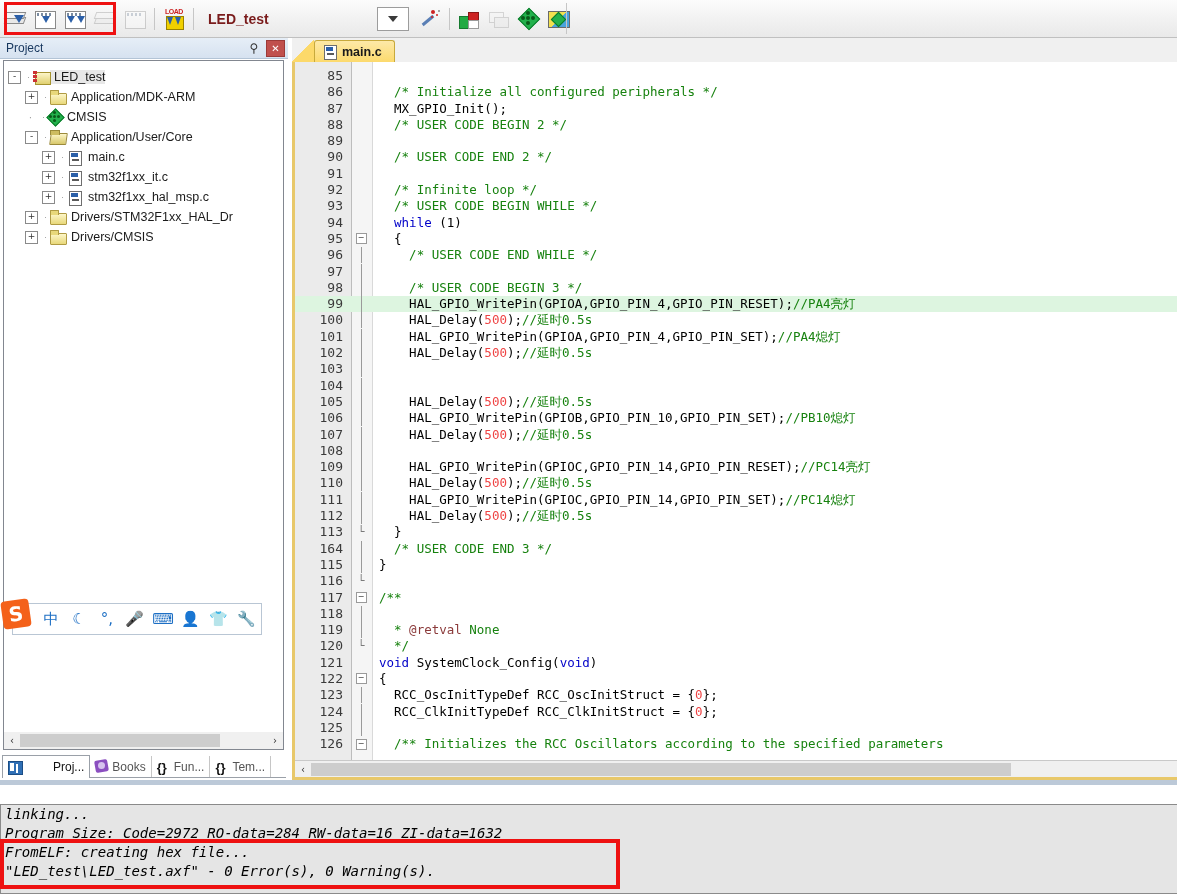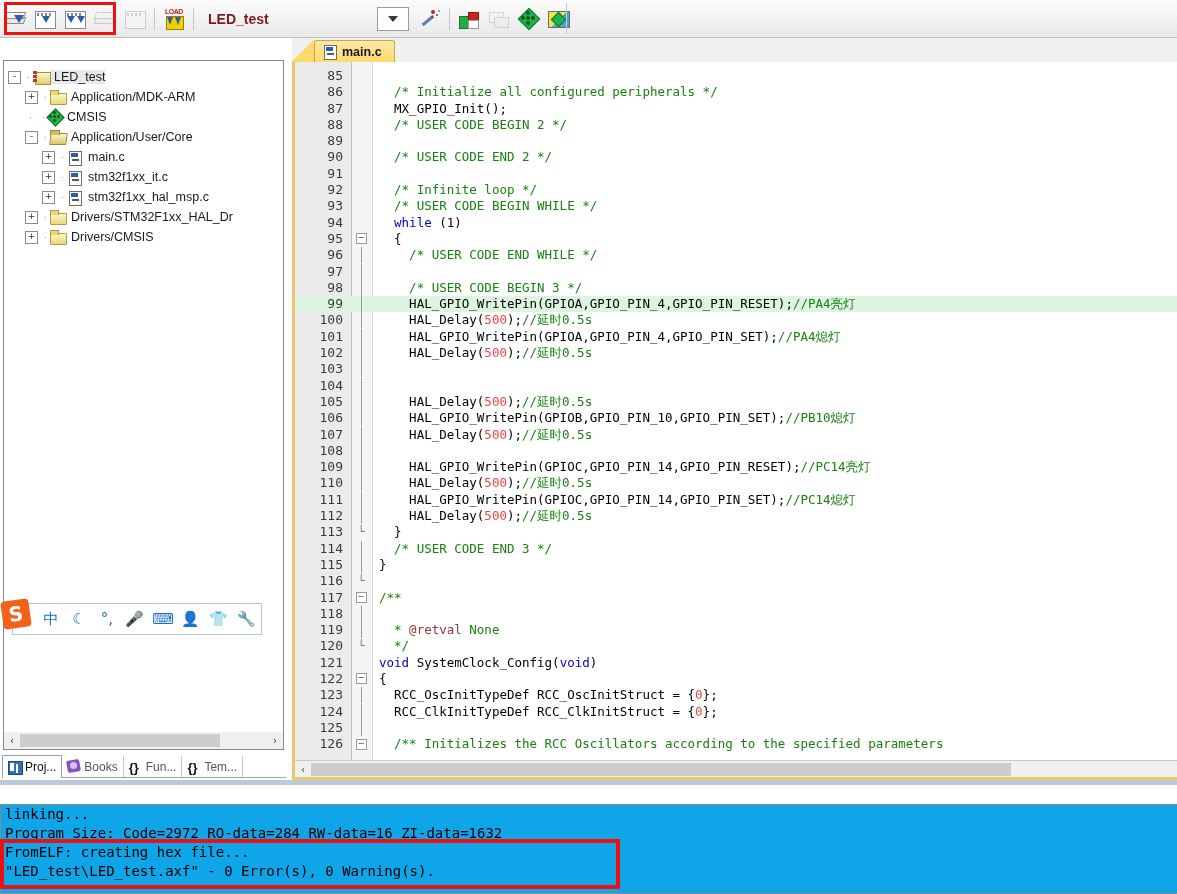--- a/index.html
+++ b/index.html
@@ -186,21 +186,21 @@
     display:flex; align-items:flex-end;
     border-bottom: 1px solid #9aa0a8;
   }
   .ptab {
     height: 21px; display:flex; align-items:center; padding: 0 5px;
     font-size: 12px; color:#555; cursor:pointer; white-space:nowrap;
     border-right:1px solid #c6c6c6;
   }
   .ptab.active {
     background:#fff; color:#111; border:1px solid #9aa0a8; border-bottom:none;
-    height:22px; margin-bottom:-1px;
+    height:22px; margin-bottom:-1px;gap:28px;
   }
   .ptab .pico { width:14px; height:13px; margin-right:3px; position:relative;
     flex:0 0 auto;}
   .pico-proj::before{content:'';position:absolute;left:0;top:0;width:13px;
     height:12px;background:#2f6fb5;border:1px solid #1b4d85;}
   .pico-proj::after{content:'';position:absolute;left:2px;top:2px;width:4px;
     height:8px;background:#fff;box-shadow:5px 0 0 -1px #fff,5px 3px 0 -1px #fff;}
   .pico-books::before{content:'';position:absolute;left:0;top:0;width:13px;
     height:12px;background:#8b4fc0;border-radius:2px;transform:rotate(-10deg);}
   .pico-books::after{content:'';position:absolute;left:3px;top:2px;width:7px;
@@ -296,22 +296,22 @@
     position:absolute; left:0; top:806px; width:1177px; height:18px;
     background: linear-gradient(to bottom,#f2f2f2,#e4e4e4);
     border-bottom:1px solid #b6b6b6;
     display:flex; align-items:center;
   }
   #build-header .title {
     font-size:12px; color:#1a1a1a; padding-left:5px;
   }
   #build-body {
     position:absolute; left:0; top:804px; width:1177px; height:90px;
-    background:#0ea5e9; border:1px solid #8a8a8a; border-right:none;
-    box-sizing:border-box; overflow:hidden;
+    background:#e5e5e5; border:1px solid #8a8a8a; border-right:none;
+    box-sizing:border-box; overflow:hidden;font-style:italic;
   }
   .bline {
     font-family:"DejaVu Sans Mono", monospace; font-size:14px; color:#000;
     height:19px; line-height:19px; white-space:pre; padding-left:4px;
   }
   #build-annot {
     position:absolute; left:0px; top:839px; width:620px; height:50px;
     border:4px solid #ee1111; box-sizing:border-box; pointer-events:none;
     z-index:30;
   }
@@ -440,20 +440,26 @@
       <span class="ti ti-diamond"></span>
     </div>
     <div class="tb-btn">
       <span class="ti ti-pack"></span>
     </div>
     <div class="tb-end-sep"></div>
   </div>
   <div id="toolbar-annot"></div>
 
   <div id="project-panel">
+    <div id="project-header">
+      <span class="title">Project</span>
+      <span class="spacer"></span>
+      <span class="hdr-pin">⚲</span>
+      <span class="hdr-close">✕</span>
+    </div>
 
     <div id="project-tree-box">
       <div class="tree" id="tree-root">
           <div class="tnode" style="padding-left: 0px;">
             <span class="expander">-</span>
             <span class="dots">·</span>
             <span class="ico ico-proj"></span>
             <span class="tlabel selected">LED_test</span>
           </div>
           <div class="tnode" style="padding-left: 17px;">
@@ -582,21 +588,21 @@
           <div class="code-line"><span class="ln">104</span><span class="fold"><span class="bar"></span></span></div>
           <div class="code-line"><span class="ln">105</span><span class="fold"><span class="bar"></span></span><span class="txt"><span class="plain">    HAL_Delay(</span><span class="num">500</span><span class="plain">);</span><span class="cm">//延时0.5s</span></span></div>
           <div class="code-line"><span class="ln">106</span><span class="fold"><span class="bar"></span></span><span class="txt"><span class="plain">    HAL_GPIO_WritePin(GPIOB,GPIO_PIN_10,GPIO_PIN_SET);</span><span class="cm">//PB10熄灯</span></span></div>
           <div class="code-line"><span class="ln">107</span><span class="fold"><span class="bar"></span></span><span class="txt"><span class="plain">    HAL_Delay(</span><span class="num">500</span><span class="plain">);</span><span class="cm">//延时0.5s</span></span></div>
           <div class="code-line"><span class="ln">108</span><span class="fold"><span class="bar"></span></span><span class="txt"></span></div>
           <div class="code-line"><span class="ln">109</span><span class="fold"><span class="bar"></span></span><span class="txt"><span class="plain">    HAL_GPIO_WritePin(GPIOC,GPIO_PIN_14,GPIO_PIN_RESET);</span><span class="cm">//PC14亮灯</span></span></div>
           <div class="code-line"><span class="ln">110</span><span class="fold"><span class="bar"></span></span><span class="txt"><span class="plain">    HAL_Delay(</span><span class="num">500</span><span class="plain">);</span><span class="cm">//延时0.5s</span></span></div>
           <div class="code-line"><span class="ln">111</span><span class="fold"><span class="bar"></span></span><span class="txt"><span class="plain">    HAL_GPIO_WritePin(GPIOC,GPIO_PIN_14,GPIO_PIN_SET);</span><span class="cm">//PC14熄灯</span></span></div>
           <div class="code-line"><span class="ln">112</span><span class="fold"><span class="bar"></span></span><span class="txt"><span class="plain">    HAL_Delay(</span><span class="num">500</span><span class="plain">);</span><span class="cm">//延时0.5s</span></span></div>
           <div class="code-line"><span class="ln">113</span><span class="fold" style="font-size: 11px;">└</span><span class="txt"><span class="plain">  }</span></span></div>
-          <div class="code-line"><span class="ln">114</span><span class="fold"><span class="bar"></span></span><span class="txt"><span class="cm">  /* USER CODE END 3 */</span></span></div>
+          <div class="code-line"><span class="ln">164</span><span class="fold"><span class="bar"></span></span><span class="txt"><span class="cm">  /* USER CODE END 3 */</span></span></div>
           <div class="code-line"><span class="ln">115</span><span class="fold"><span class="bar"></span></span><span class="txt"><span class="plain">}</span></span></div>
           <div class="code-line"><span class="ln">116</span><span class="fold" style="font-size: 11px;">└</span><span class="txt"></span></div>
           <div class="code-line"><span class="ln">117</span><span class="fold"><span class="sq">−</span></span><span class="txt"><span class="cm">/**</span></span></div>
           <div class="code-line"><span class="ln">118</span><span class="fold"><span class="bar"></span></span></div>
           <div class="code-line"><span class="ln">119</span><span class="fold"><span class="bar"></span></span><span class="txt"><span class="cm">  * </span><span class="docn">@retval</span><span class="cm"> None</span></span></div>
           <div class="code-line"><span class="ln">120</span><span class="fold" style="font-size: 11px;">└</span><span class="txt"><span class="cm">  */</span></span></div>
           <div class="code-line"><span class="ln">121</span><span class="txt"><span class="plain"></span><span class="kw">void</span><span class="plain"> SystemClock_Config(</span><span class="kw">void</span><span class="plain">)</span></span></div>
           <div class="code-line"><span class="ln">122</span><span class="fold"><span class="sq">−</span></span><span class="txt"><span class="plain">{</span></span></div>
           <div class="code-line"><span class="ln">123</span><span class="fold"><span class="bar"></span></span><span class="txt"><span class="plain">  RCC_OscInitTypeDef RCC_OscInitStruct = {</span><span class="num">0</span><span class="plain">};</span></span></div>
           <div class="code-line"><span class="ln">124</span><span class="fold"><span class="bar"></span></span><span class="txt"><span class="plain">  RCC_ClkInitTypeDef RCC_ClkInitStruct = {</span><span class="num">0</span><span class="plain">};</span></span></div>

